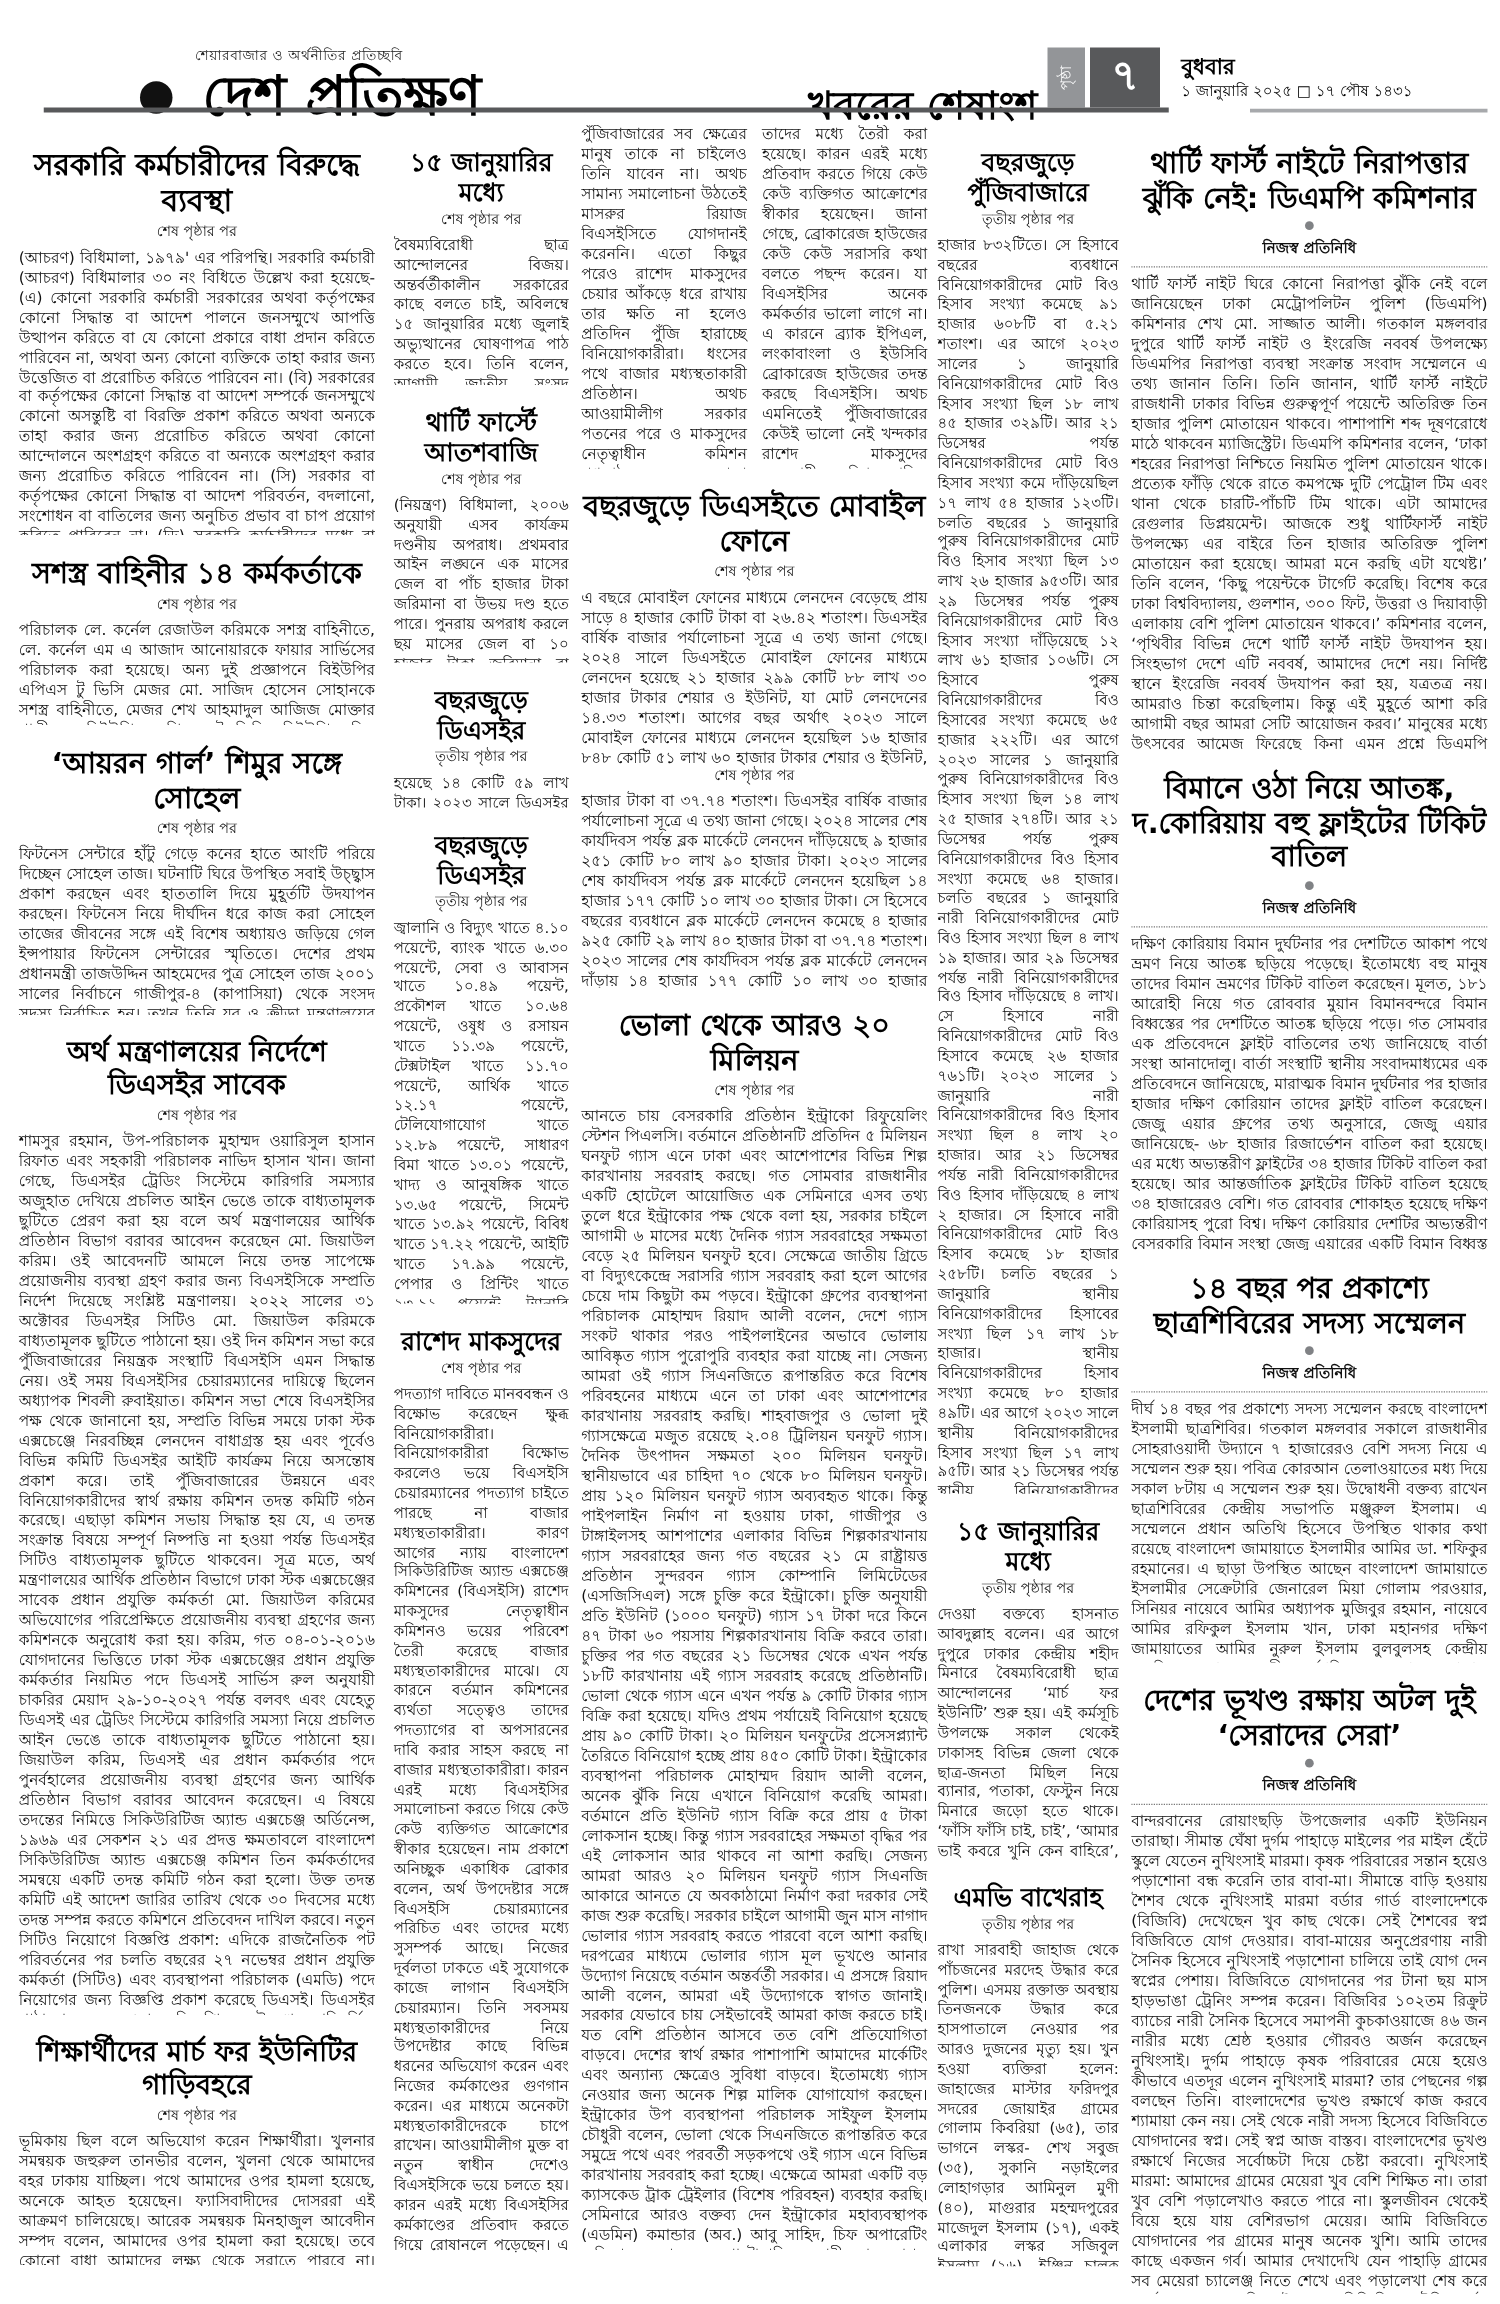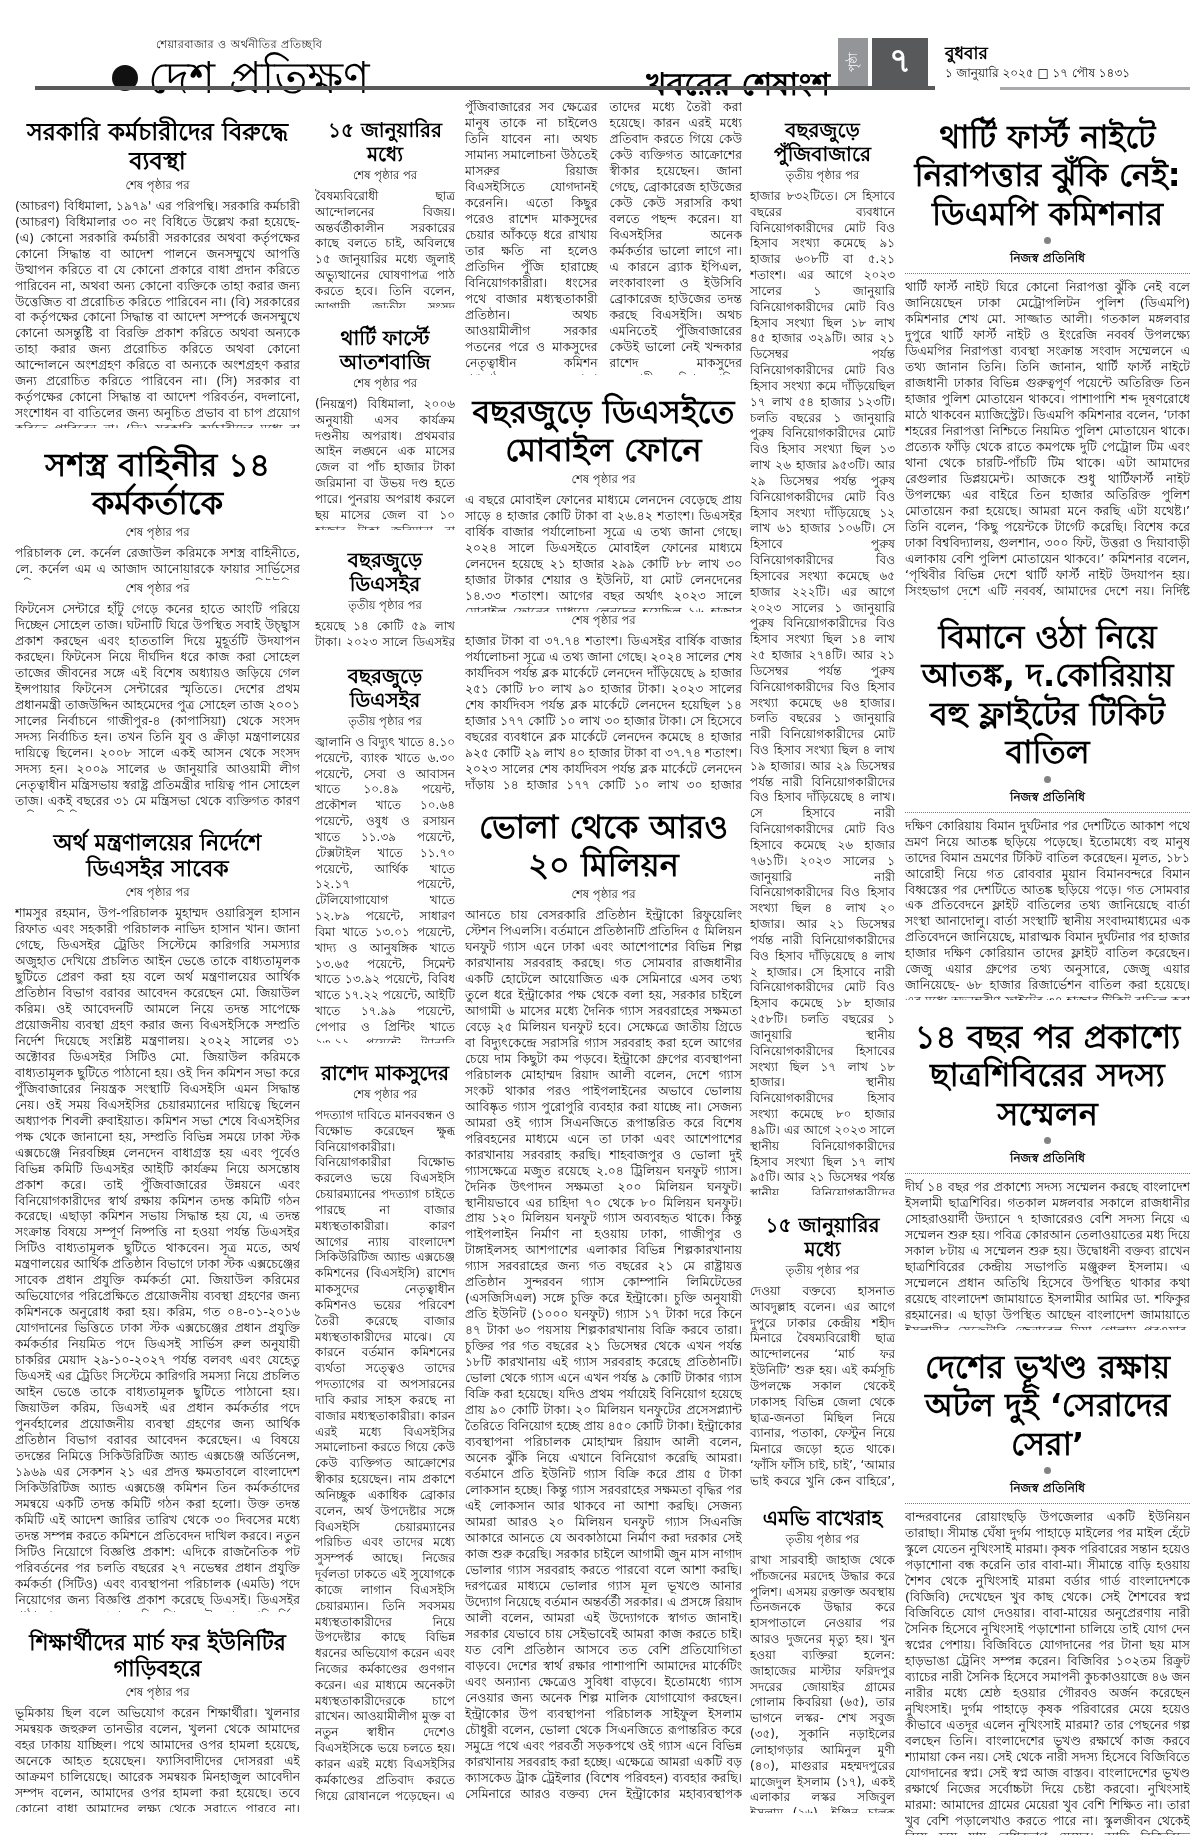--- a/index.html
+++ b/index.html
@@ -1,41 +1,41 @@
 <!DOCTYPE html>
 <html lang="bn"><head>
 <meta charset="utf-8">
 <style>
   html,body{margin:0;padding:0;background:#ffffff;}
   body{width:1200px;height:1843px;position:relative;font-family:"DejaVu Sans","Liberation Sans",sans-serif;color:#111;}
   .page{position:absolute;inset:0;background:#fff;}
   
   .masthead{position:absolute;left:112px;top:36px;}
   .tagline{font-size:11px;color:#222;letter-spacing:.5px;margin-left:44px;}
-  .mast-title{font-size:44px;font-weight:normal;color:#000;line-height:1.05;display:flex;align-items:center;gap:10px;}
+  .mast-title{font-size:44px;font-weight:bold;color:#000;line-height:1.05;display:flex;align-items:center;gap:24px;}
   .mast-logo{width:26px;height:26px;border-radius:50%;background:#111;display:inline-block;flex:0 0 auto;}
   .rule-left{position:absolute;left:35px;top:86px;width:900px;height:4px;background:#58595b;}
   .rule-right{position:absolute;left:1000px;top:87px;width:190px;height:3px;background:#a7a9ac;}
   .section-title{position:absolute;left:560px;top:40px;width:270px;text-align:right;font-size:31px;font-weight:bold;color:#000;margin-top:20px;}
   .pagebox-label{position:absolute;left:838px;top:38px;width:30px;height:48px;background:#939598;color:#fff;
     display:flex;align-items:center;justify-content:center;font-size:12px;writing-mode:vertical-rl;transform:rotate(180deg);}
   .pagebox-num{position:absolute;left:872px;top:38px;width:56px;height:48px;background:#58595b;color:#fff;
     display:flex;align-items:center;justify-content:center;font-size:34px;font-weight:bold;}
   .day{position:absolute;left:945px;top:40px;font-size:17px;font-weight:bold;color:#000;}
   .dateline{position:absolute;left:945px;top:64px;font-size:12px;color:#000000;}
   
   .band{position:absolute;top:100px;}
   .band-a{left:15px;width:285px;height:1720px;overflow:hidden;}
   .band-b{left:315px;width:140px;height:1720px;overflow:hidden;}
   .band-c{left:465px;width:277px;height:1720px;overflow:hidden;}
   .band-d{left:750px;width:145px;height:1720px;overflow:hidden;}
   .band-e{left:905px;width:285px;height:1743px;overflow:hidden;}
   .article{overflow:hidden;}
   .hl{font-weight:bold;text-align:center;color:#000;line-height:1.2;margin:18px 0 1px 0;}
-  .hl-xl{font-size:32px;}
+  .hl-xl{font-size:23px;}
   .hl-lg{font-size:22px;}
   .hl-md{font-size:20px;}
   .cont{text-align:center;font-size:11.5px;color:#111;margin-bottom:3px;}
   .body-txt{font-size:12.3px;line-height:1.3;text-align:justify;color:#101010;word-break:break-word;}
   .band-b .body-txt,.band-d .body-txt{font-size:12px;line-height:1.32;}
   .two-col{column-count:2;column-gap:12px;}
   .byline{font-size:12px;font-weight:bold;margin:4px 0 2px 0;display:flex;align-items:center;gap:5px;flex-direction:column;}
   .byline .dot{width:7px;height:7px;border-radius:50%;background:#808285;display:inline-block;}
   .dotted{border-bottom:1px dotted #777;margin:2px 0 6px 0;height:2px;}
 </style>
@@ -68,20 +68,21 @@
       <div class="hl hl-xl" style="font-size:24px">সরকারি কর্মচারীদের বিরুদ্ধে ব্যবস্থা</div>
       <div class="cont">শেষ পৃষ্ঠার পর</div>
       <div class="body-txt">(আচরণ) বিধিমালা, ১৯৭৯' এর পরিপন্থি। সরকারি কর্মচারী (আচরণ) বিধিমালার ৩০ নং বিধিতে উল্লেখ করা হয়েছে- (এ) কোনো সরকারি কর্মচারী সরকারের অথবা কর্তৃপক্ষের কোনো সিদ্ধান্ত বা আদেশ পালনে জনসম্মুখে আপত্তি উত্থাপন করিতে বা যে কোনো প্রকারে বাধা প্রদান করিতে পারিবেন না, অথবা অন্য কোনো ব্যক্তিকে তাহা করার জন্য উত্তেজিত বা প্ররোচিত করিতে পারিবেন না। (বি) সরকারের বা কর্তৃপক্ষের কোনো সিদ্ধান্ত বা আদেশ সম্পর্কে জনসম্মুখে কোনো অসন্তুষ্টি বা বিরক্তি প্রকাশ করিতে অথবা অন্যকে তাহা করার জন্য প্ররোচিত করিতে অথবা কোনো আন্দোলনে অংশগ্রহণ করিতে বা অন্যকে অংশগ্রহণ করার জন্য প্ররোচিত করিতে পারিবেন না। (সি) সরকার বা কর্তৃপক্ষের কোনো সিদ্ধান্ত বা আদেশ পরিবর্তন, বদলানো, সংশোধন বা বাতিলের জন্য অনুচিত প্রভাব বা চাপ প্রয়োগ করিতে পারিবেন না। (ডি) সরকারি কর্মচারীদের মধ্যে বা কোনো শ্রেণির সরকারি কর্মচারীদের মধ্যে যে কোনোভাবে অসন্তুষ্টি, ভুল বুঝাবুঝি বা বিদ্বেষের সৃষ্টি করিতে অথবা অন্যকে প্ররোচিত করিতে বা সৃষ্টির উদ্যোগ গ্রহণ করিতে পারিবেন না। সরকারি কর্মচারী (আচরণ) বিধিমালা, ১৯৭৯ এর যে কোনো বিধান লঙ্ঘন 'সরকারি কর্মচারী (শৃঙ্খলা ও আপিল) বিধিমালা, ২০১৮' এর আওতায় অসদাচরণ হিসেবে গণ্য হবে। কোনো সরকারি কর্মচারী এ বিধিমালার কোনো বিধান লঙ্ঘন করলে তিনি অসদাচরণের দায়ে শৃঙ্খলামূলক ব্যবস্থার আওতায় আসবেন। সরকারি কর্মচারীদের শৃঙ্খলার বিষয়ে সরকারের অবস্থান অত্যন্ত কঠোর বলে বিজ্ঞপ্তিতে উল্লেখ্য, সম্প্রতি জনপ্রশাসন সংস্কার কমিশনের সুপারিশের বিরোধিতা করে আন্দোলন করছেন বিভিন্ন ক্যাডারের কর্মকর্তারা। আন্তঃক্যাডার দ্বন্দ্ব চরম আকার ধারণ করেছে।</div>
     </div>
     <div class="article" style="height:152px">
       <div class="hl hl-xl">সশস্ত্র বাহিনীর ১৪ কর্মকর্তাকে</div>
       <div class="cont">শেষ পৃষ্ঠার পর</div>
       <div class="body-txt">পরিচালক লে. কর্নেল রেজাউল করিমকে সশস্ত্র বাহিনীতে, লে. কর্নেল এম এ আজাদ আনোয়ারকে ফায়ার সার্ভিসের পরিচালক করা হয়েছে। অন্য দুই প্রজ্ঞাপনে বিইউপির এপিএস টু ভিসি মেজর মো. সাজিদ হোসেন সোহানকে সশস্ত্র বাহিনীতে, মেজর শেখ আহমাদুল আজিজ মোক্তার গালীবকে বিইউপির এপিএস টু ভিসি, বিইউপির চিফ সিকিউরিটি অফিসার মেজর তানভীর আহমেদ জামানকে সশস্ত্র বাহিনীতে, মেজর মো. জাওয়াদ বিন ফারুককে বিইউপির চিফ সিকিউরিটি অফিসার, পাবনা মেরিন একাডেমির আডজুটেন্ট লে. কমান্ডার সাব্বির হোসেন হৃদয়কে সশস্ত্র বাহিনীতে এবং লে. কমান্ডার ফয়সল আহমদকে পাবনা মেরিন একাডেমির আডজুটেন্ট করা হয়েছে।</div>
     </div>
     <div class="article" style="height:232px">
+      <div class="hl hl-xl">‘আয়রন গার্ল’ শিমুর সঙ্গে সোহেল</div>
       <div class="cont">শেষ পৃষ্ঠার পর</div>
       <div class="body-txt">ফিটনেস সেন্টারে হাঁটু গেড়ে কনের হাতে আংটি পরিয়ে দিচ্ছেন সোহেল তাজ। ঘটনাটি ঘিরে উপস্থিত সবাই উচ্ছ্বাস প্রকাশ করছেন এবং হাততালি দিয়ে মুহূর্তটি উদযাপন করছেন। ফিটনেস নিয়ে দীর্ঘদিন ধরে কাজ করা সোহেল তাজের জীবনের সঙ্গে এই বিশেষ অধ্যায়ও জড়িয়ে গেল ইন্সপায়ার ফিটনেস সেন্টারের স্মৃতিতে। দেশের প্রথম প্রধানমন্ত্রী তাজউদ্দিন আহমেদের পুত্র সোহেল তাজ ২০০১ সালের নির্বাচনে গাজীপুর-৪ (কাপাসিয়া) থেকে সংসদ সদস্য নির্বাচিত হন। তখন তিনি যুব ও ক্রীড়া মন্ত্রণালয়ের দায়িত্বে ছিলেন। ২০০৮ সালে একই আসন থেকে সংসদ সদস্য হন। ২০০৯ সালের ৬ জানুয়ারি আওয়ামী লীগ নেতৃত্বাধীন মন্ত্রিসভায় স্বরাষ্ট্র প্রতিমন্ত্রীর দায়িত্ব পান সোহেল তাজ। একই বছরের ৩১ মে মন্ত্রিসভা থেকে ব্যক্তিগত কারণ দেখিয়ে তিনি পদত্যাগ করেন। এরপর ২০১২ সালের ২৩ এপ্রিল সংসদ সদস্য পদ থেকেও পদত্যাগ করেন। তারপর থেকে রাজনীতি থেকে অনেকটাই দূরে সোহেল তাজ। কয়েক বছর ধরে ফিটনেসের প্রতিই তিনি বেশি মনোযোগী। সেসবের ছবি এবং ভিডিও প্রায়ই পোস্ট করেন ফেসবুকে। এবার তার জীবনের গুরুত্বপূর্ণ অংশ হয়ে গেলেন ফিটনেস ট্রেইনার শিমুও।</div>
     </div>
     <div class="article" style="height:800px">
       <div class="hl hl-lg">অর্থ মন্ত্রণালয়ের নির্দেশে ডিএসইর সাবেক</div>
       <div class="cont">শেষ পৃষ্ঠার পর</div>
       <div class="body-txt">শামসুর রহমান, উপ-পরিচালক মুহাম্মদ ওয়ারিসুল হাসান রিফাত এবং সহকারী পরিচালক নাভিদ হাসান খান। জানা গেছে, ডিএসইর ট্রেডিং সিস্টেমে কারিগরি সমস্যার অজুহাত দেখিয়ে প্রচলিত আইন ভেঙে তাকে বাধ্যতামূলক ছুটিতে প্রেরণ করা হয় বলে অর্থ মন্ত্রণালয়ের আর্থিক প্রতিষ্ঠান বিভাগ বরাবর আবেদন করেছেন মো. জিয়াউল করিম। ওই আবেদনটি আমলে নিয়ে তদন্ত সাপেক্ষে প্রয়োজনীয় ব্যবস্থা গ্রহণ করার জন্য বিএসইসিকে সম্প্রতি নির্দেশ দিয়েছে সংশ্লিষ্ট মন্ত্রণালয়। ২০২২ সালের ৩১ অক্টোবর ডিএসইর সিটিও মো. জিয়াউল করিমকে বাধ্যতামূলক ছুটিতে পাঠানো হয়। ওই দিন কমিশন সভা করে পুঁজিবাজারের নিয়ন্ত্রক সংস্থাটি বিএসইসি এমন সিদ্ধান্ত নেয়। ওই সময় বিএসইসির চেয়ারম্যানের দায়িত্বে ছিলেন অধ্যাপক শিবলী রুবাইয়াত। কমিশন সভা শেষে বিএসইসির পক্ষ থেকে জানানো হয়, সম্প্রতি বিভিন্ন সময়ে ঢাকা স্টক এক্সচেঞ্জে নিরবচ্ছিন্ন লেনদেন বাধাগ্রস্ত হয় এবং পূর্বেও বিভিন্ন কমিটি ডিএসইর আইটি কার্যক্রম নিয়ে অসন্তোষ প্রকাশ করে। তাই পুঁজিবাজারের উন্নয়নে এবং বিনিয়োগকারীদের স্বার্থ রক্ষায় কমিশন তদন্ত কমিটি গঠন করেছে। এছাড়া কমিশন সভায় সিদ্ধান্ত হয় যে, এ তদন্ত সংক্রান্ত বিষয়ে সম্পূর্ণ নিষ্পত্তি না হওয়া পর্যন্ত ডিএসইর সিটিও বাধ্যতামূলক ছুটিতে থাকবেন। সূত্র মতে, অর্থ মন্ত্রণালয়ের আর্থিক প্রতিষ্ঠান বিভাগে ঢাকা স্টক এক্সচেঞ্জের সাবেক প্রধান প্রযুক্তি কর্মকর্তা মো. জিয়াউল করিমের অভিযোগের পরিপ্রেক্ষিতে প্রয়োজনীয় ব্যবস্থা গ্রহণের জন্য কমিশনকে অনুরোধ করা হয়। করিম, গত ০৪-০১-২০১৬ যোগদানের ভিত্তিতে ঢাকা স্টক এক্সচেঞ্জের প্রধান প্রযুক্তি কর্মকর্তার নিয়মিত পদে ডিএসই সার্ভিস রুল অনুযায়ী চাকরির মেয়াদ ২৯-১০-২০২৭ পর্যন্ত বলবৎ এবং যেহেতু ডিএসই এর ট্রেডিং সিস্টেমে কারিগরি সমস্যা নিয়ে প্রচলিত আইন ভেঙে তাকে বাধ্যতামূলক ছুটিতে পাঠানো হয়। জিয়াউল করিম, ডিএসই এর প্রধান কর্মকর্তার পদে পুনর্বহালের প্রয়োজনীয় ব্যবস্থা গ্রহণের জন্য আর্থিক প্রতিষ্ঠান বিভাগ বরাবর আবেদন করেছেন। এ বিষয়ে তদন্তের নিমিত্তে সিকিউরিটিজ অ্যান্ড এক্সচেঞ্জ অর্ডিনেন্স, ১৯৬৯ এর সেকশন ২১ এর প্রদত্ত ক্ষমতাবলে বাংলাদেশ সিকিউরিটিজ অ্যান্ড এক্সচেঞ্জ কমিশন তিন কর্মকর্তাদের সমন্বয়ে একটি তদন্ত কমিটি গঠন করা হলো। উক্ত তদন্ত কমিটি এই আদেশ জারির তারিখ থেকে ৩০ দিবসের মধ্যে তদন্ত সম্পন্ন করতে কমিশনে প্রতিবেদন দাখিল করবে। নতুন সিটিও নিয়োগে বিজ্ঞপ্তি প্রকাশ: এদিকে রাজনৈতিক পট পরিবর্তনের পর চলতি বছরের ২৭ নভেম্বর প্রধান প্রযুক্তি কর্মকর্তা (সিটিও) এবং ব্যবস্থাপনা পরিচালক (এমডি) পদে নিয়োগের জন্য বিজ্ঞপ্তি প্রকাশ করেছে ডিএসই। ডিএসইর পাঠানো এক সংবাদ বিজ্ঞপ্তিতে উল্লেখ, পরিবর্তিত পরিস্থিতিতে পুনর্গঠিত পরিচালনা পর্ষদ গত ৩ অক্টোবর এক্সচেঞ্জের দায়িত্ব গ্রহণ করে। এর নেতৃত্বে আছেন চেয়ারম্যান মমিনুল ইসলাম। দায়িত্ব গ্রহণের পরেই তারা অগ্রাধিকার ভিত্তিতে শীর্ষ তিনটি পদে নিয়োগ প্রক্রিয়া দ্রুত সম্পন্ন করার উদ্যোগ নেয়। তারই ধারাবাহিকতা হিসেবে ডিএসইর তিন পদে নিয়োগের জন্য জাতীয় দৈনিক পত্রিকায় বিজ্ঞপ্তি প্রকাশ করা হয়েছে। প্রত্যেকটা পদের জন্য আবেদন করা যাবে ২৬ ডিসেম্বর সন্ধ্যা ৬টা পর্যন্ত। এ বিষয়ে জানতে চাইলে ডিএসইর সাবেক প্রধান প্রযুক্তি কর্মকর্তা মো. জিয়াউল করিম বলেন, আমি পদত্যাগ করিনি, আমাকে বাধ্যতামূলক ছুটিতে প্রেরণ করা হয়। আমার সঙ্গে অন্যায় করা হয়েছে। যারা বিএসইসিতে দায়িত্বে ছিলেন, তারা আমার কথা শোনেননি। নিয়োগপত্র অনুযায়ী ২০৩২ সাল পর্যন্ত আমার চাকরির মেয়াদ রয়েছে। তাই ডিএসইর সিটিওর স্থায়ী পদে পুনর্বহালের প্রয়োজনীয় ব্যবস্থা নিতে অর্থ মন্ত্রণালয়ের আর্থিক প্রতিষ্ঠান বিভাগে আবেদন করি। আবেদনের পরিপ্রেক্ষিতে অর্থ মন্ত্রণালয় বিএসইসিকে বিষয়টি তদন্তের নির্দেশ দিয়েছে। ইতোমধ্যে বিএসইসি তদন্ত কমিটি গঠন করেছে, তদন্ত চলছে। জিয়াউল করিম ডিএসইতে যোগদানের আগে একটি ব্রোকিং হোম কোম্পানির (ঋরনবথ@ঐড়সব খঃফ.) বিভিন্ন পদে দায়িত্ব পালন করেন। জিয়াউল করিম ১৯৮৮ সালে বাংলাদেশ সেনাবাহিনীর সিগন্যাল কোরে যোগদানের মাধ্যমে কর্মজীবন শুরু করেন। দক্ষতা ও সাফল্যের সঙ্গে সেনাবাহিনীর বিভিন্ন বিভাগে দায়িত্ব পালন করেন।</div>
     </div>
     <div class="article" style="height:200px">
       <div class="hl hl-lg">শিক্ষার্থীদের মার্চ ফর ইউনিটির গাড়িবহরে</div>

